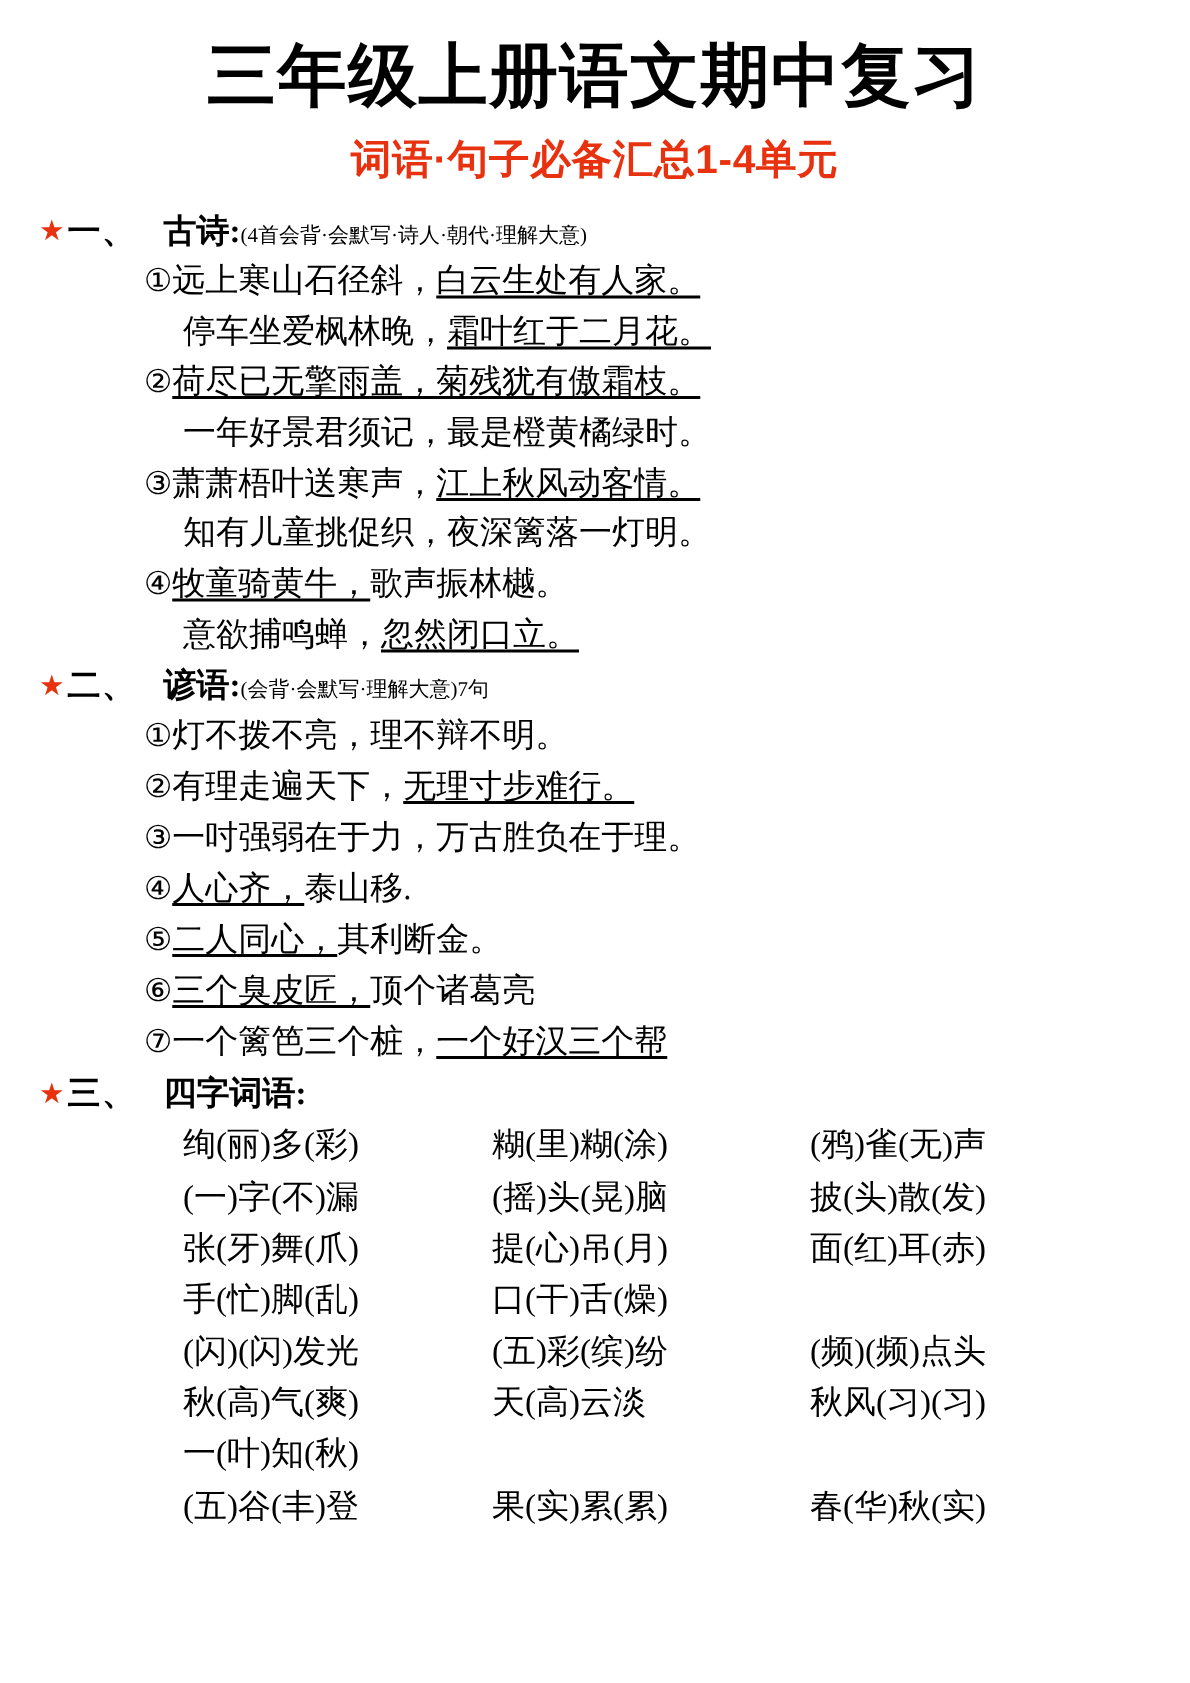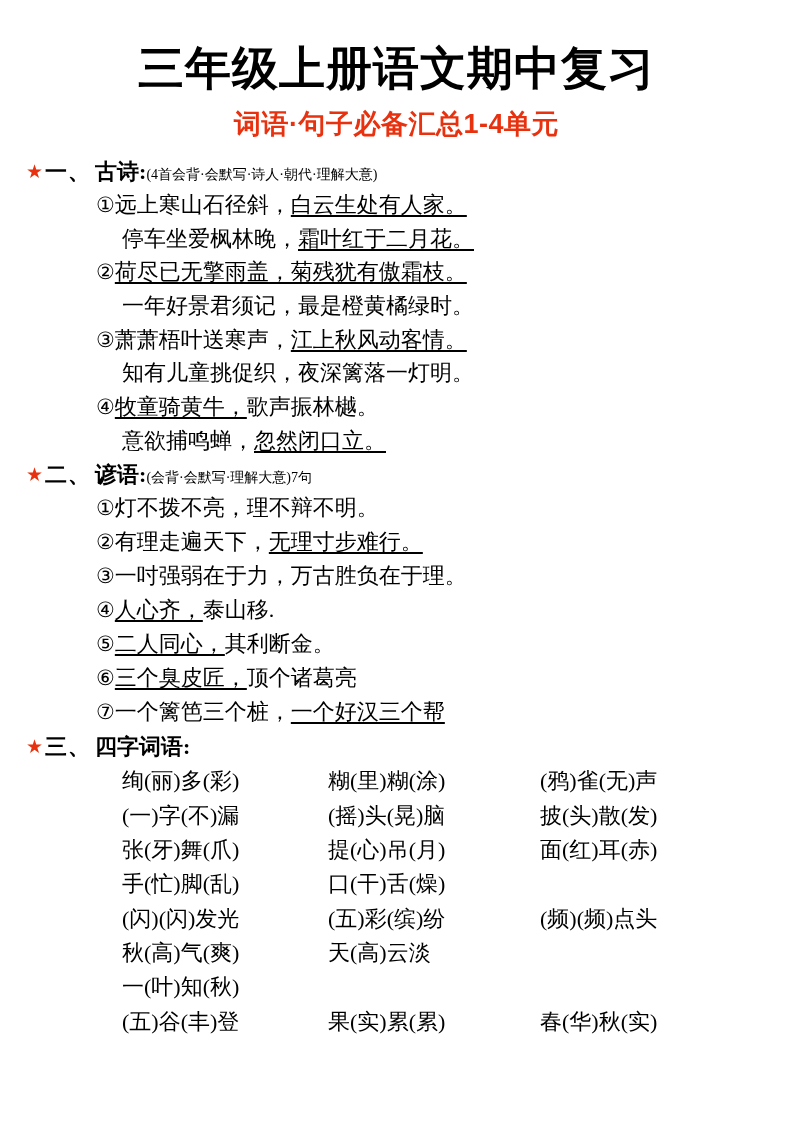--- a/index.html
+++ b/index.html
@@ -12,21 +12,21 @@
     height: 1122px;
     font-family: "Liberation Serif", "DejaVu Serif", serif;
     color: #111111;
     position: relative;
     overflow: hidden;
   }
   .page {
     width: 793px;
     height: 1122px;
     box-sizing: border-box;
-    padding: 32px 26px 10px 26px;
+    padding: 14px 26px 10px 26px;
     position: relative;
   }
 
   
   .title {
     text-align: center;
     font-family: "Liberation Sans", "DejaVu Sans", sans-serif;
     font-weight: bold;
     font-size: 46px;
     letter-spacing: 1px;
@@ -65,21 +65,21 @@
     top: -1px;
   }
   .sec-num {
     font-weight: bold;
     color: #000;
     letter-spacing: 1px;
   }
   .sec-title {
     font-weight: bold;
     color: #000;
-    margin-left: 4px;
+    margin-left: 18px;
   }
   .sec-note {
     font-weight: normal;
     color: #000;
     font-size: 14px;
   }
 
   
   .lines {
     padding-left: 70px;
@@ -221,20 +221,21 @@
         <span class="cell c3">口(干)舌(燥)</span>
       </div>
       <div class="grid-row">
         <span class="cell">(闪)(闪)发光</span>
         <span class="cell c2">(五)彩(缤)纷</span>
         <span class="cell c3">(频)(频)点头</span>
       </div>
       <div class="grid-row">
         <span class="cell">秋(高)气(爽)</span>
         <span class="cell c2">天(高)云淡</span>
+        <span class="cell c3">秋风(习)(习)</span>
       </div>
       <div class="grid-row">
         <span class="cell">一(叶)知(秋)</span>
       </div>
       <div class="grid-row">
         <span class="cell">(五)谷(丰)登</span>
         <span class="cell c2">果(实)累(累)</span>
         <span class="cell c3">春(华)秋(实)</span>
       </div>
     </div>

